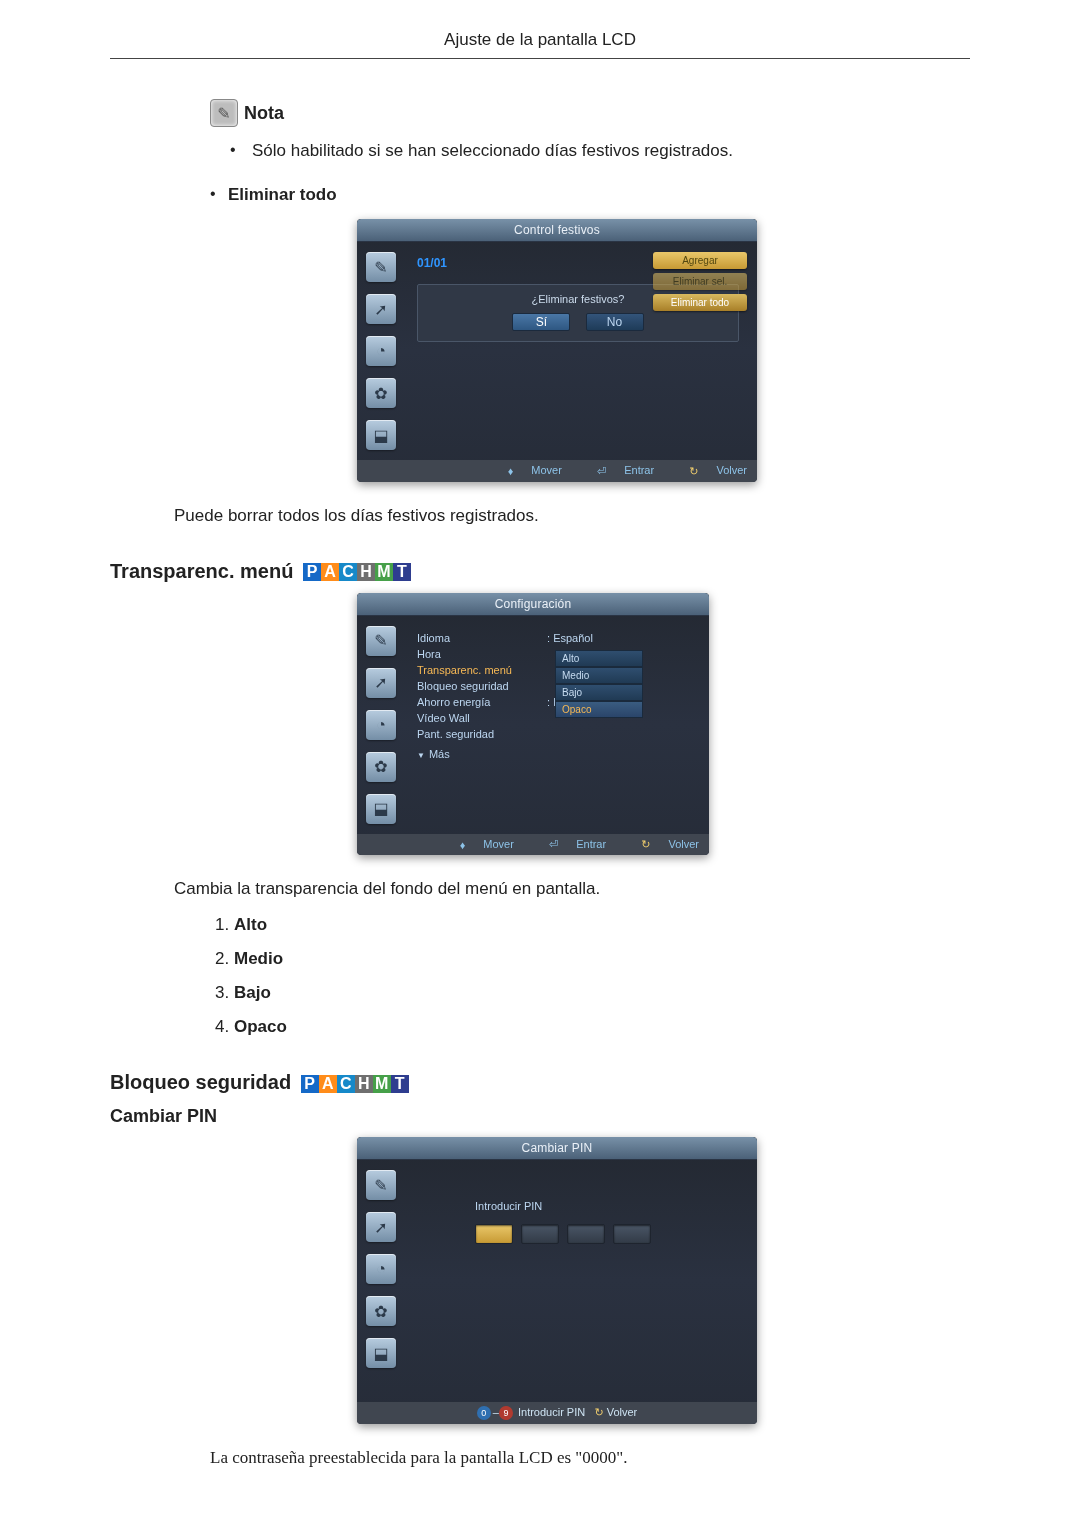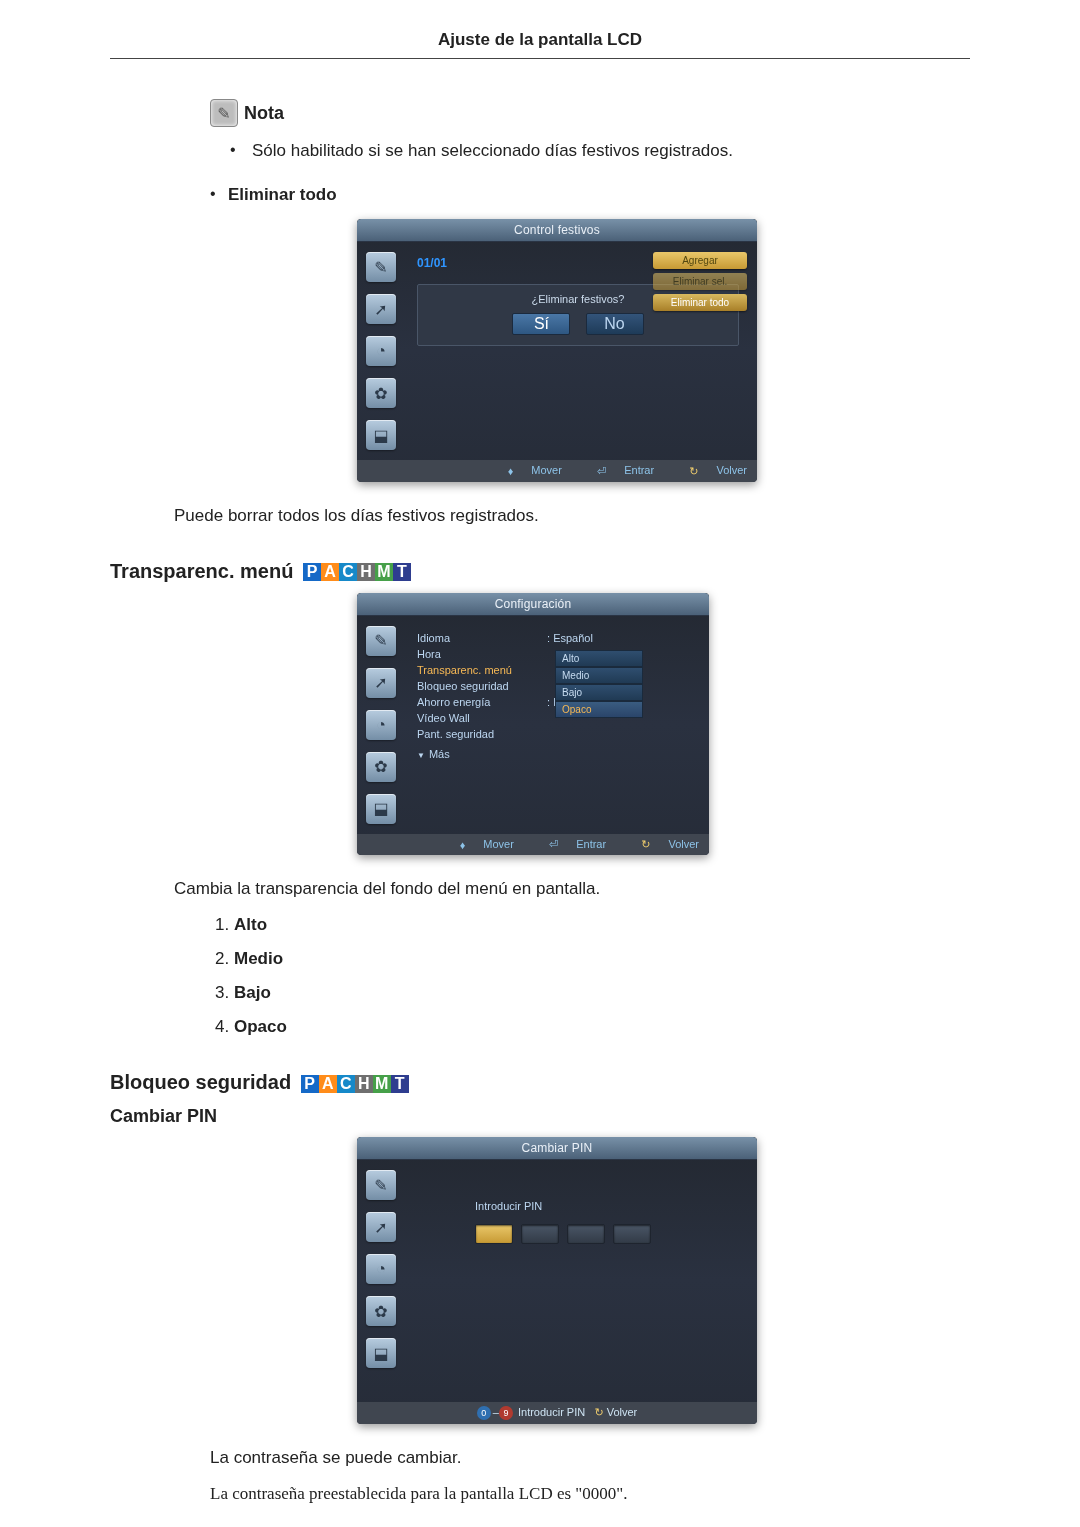--- a/index.html
+++ b/index.html
@@ -12,21 +12,20 @@
   .page {
     width: 900px;
     margin: 0 auto;
     padding: 30px 20px 60px 20px;
     box-sizing: border-box;
   }
   .header-title {
     text-align: center;
     font-size: 17px;
     padding-bottom: 8px;
-    font-weight: bold;
   }
   hr.divider {
     border: none;
     border-top: 1px solid #444;
     margin: 0 0 40px 0;
   }
 
   .indent-1 { margin-left: 100px; }
 
   .note-row {
@@ -137,21 +136,21 @@
     margin: 0 8px 0 8px;
     border: 1px solid #4a5668;
     background: #303846;
     border-radius:2px;
     text-align:center;
     padding: 8px 8px 10px 8px;
   }
   .dialog-q { color:#cbdbec; font-size:11px; margin-bottom:8px;}
   .mini-btn{
     display:inline-block; width:56px; padding:1px 0;
-    font-size:16px; border-radius:2px; margin:0 6px;
+    font-size:12px; border-radius:2px; margin:0 6px;
     background: linear-gradient(#33547a,#1e3b58);
     color:#bcd6f0; border:1px solid #1b2a3d;
   }
   .mini-btn.sel{ background: linear-gradient(#4a77a6,#2e5782); color:#fff;}
 
   
   .cfg-list { padding: 4px 8px; }
   .cfg-row { display:flex; justify-content:flex-start; align-items:center; height:16px;}
   .cfg-lbl { width: 130px; color:#bcd6f0; font-size:11px;}
   .cfg-lbl.hl { color:#f7b955;}
@@ -385,16 +384,15 @@
         </div>
       </div>
       <div class="pin-foot">
         <span class="numsym ns1">0</span>–<span class="numsym ns2">9</span>
         <span>Introducir PIN</span>
         &nbsp;&nbsp;<span class="ret">↻</span> <span>Volver</span>
       </div>
     </div>
   </div>
 
-  <div class="text-block">La contraseña se puede cambiar.</div>
   <div class="text-block" style="margin-top:16px;font-family:Liberation Serif, serif;">La contraseña preestablecida para la pantalla LCD es "0000".</div>
 
 </div>
 
 </body></html>

